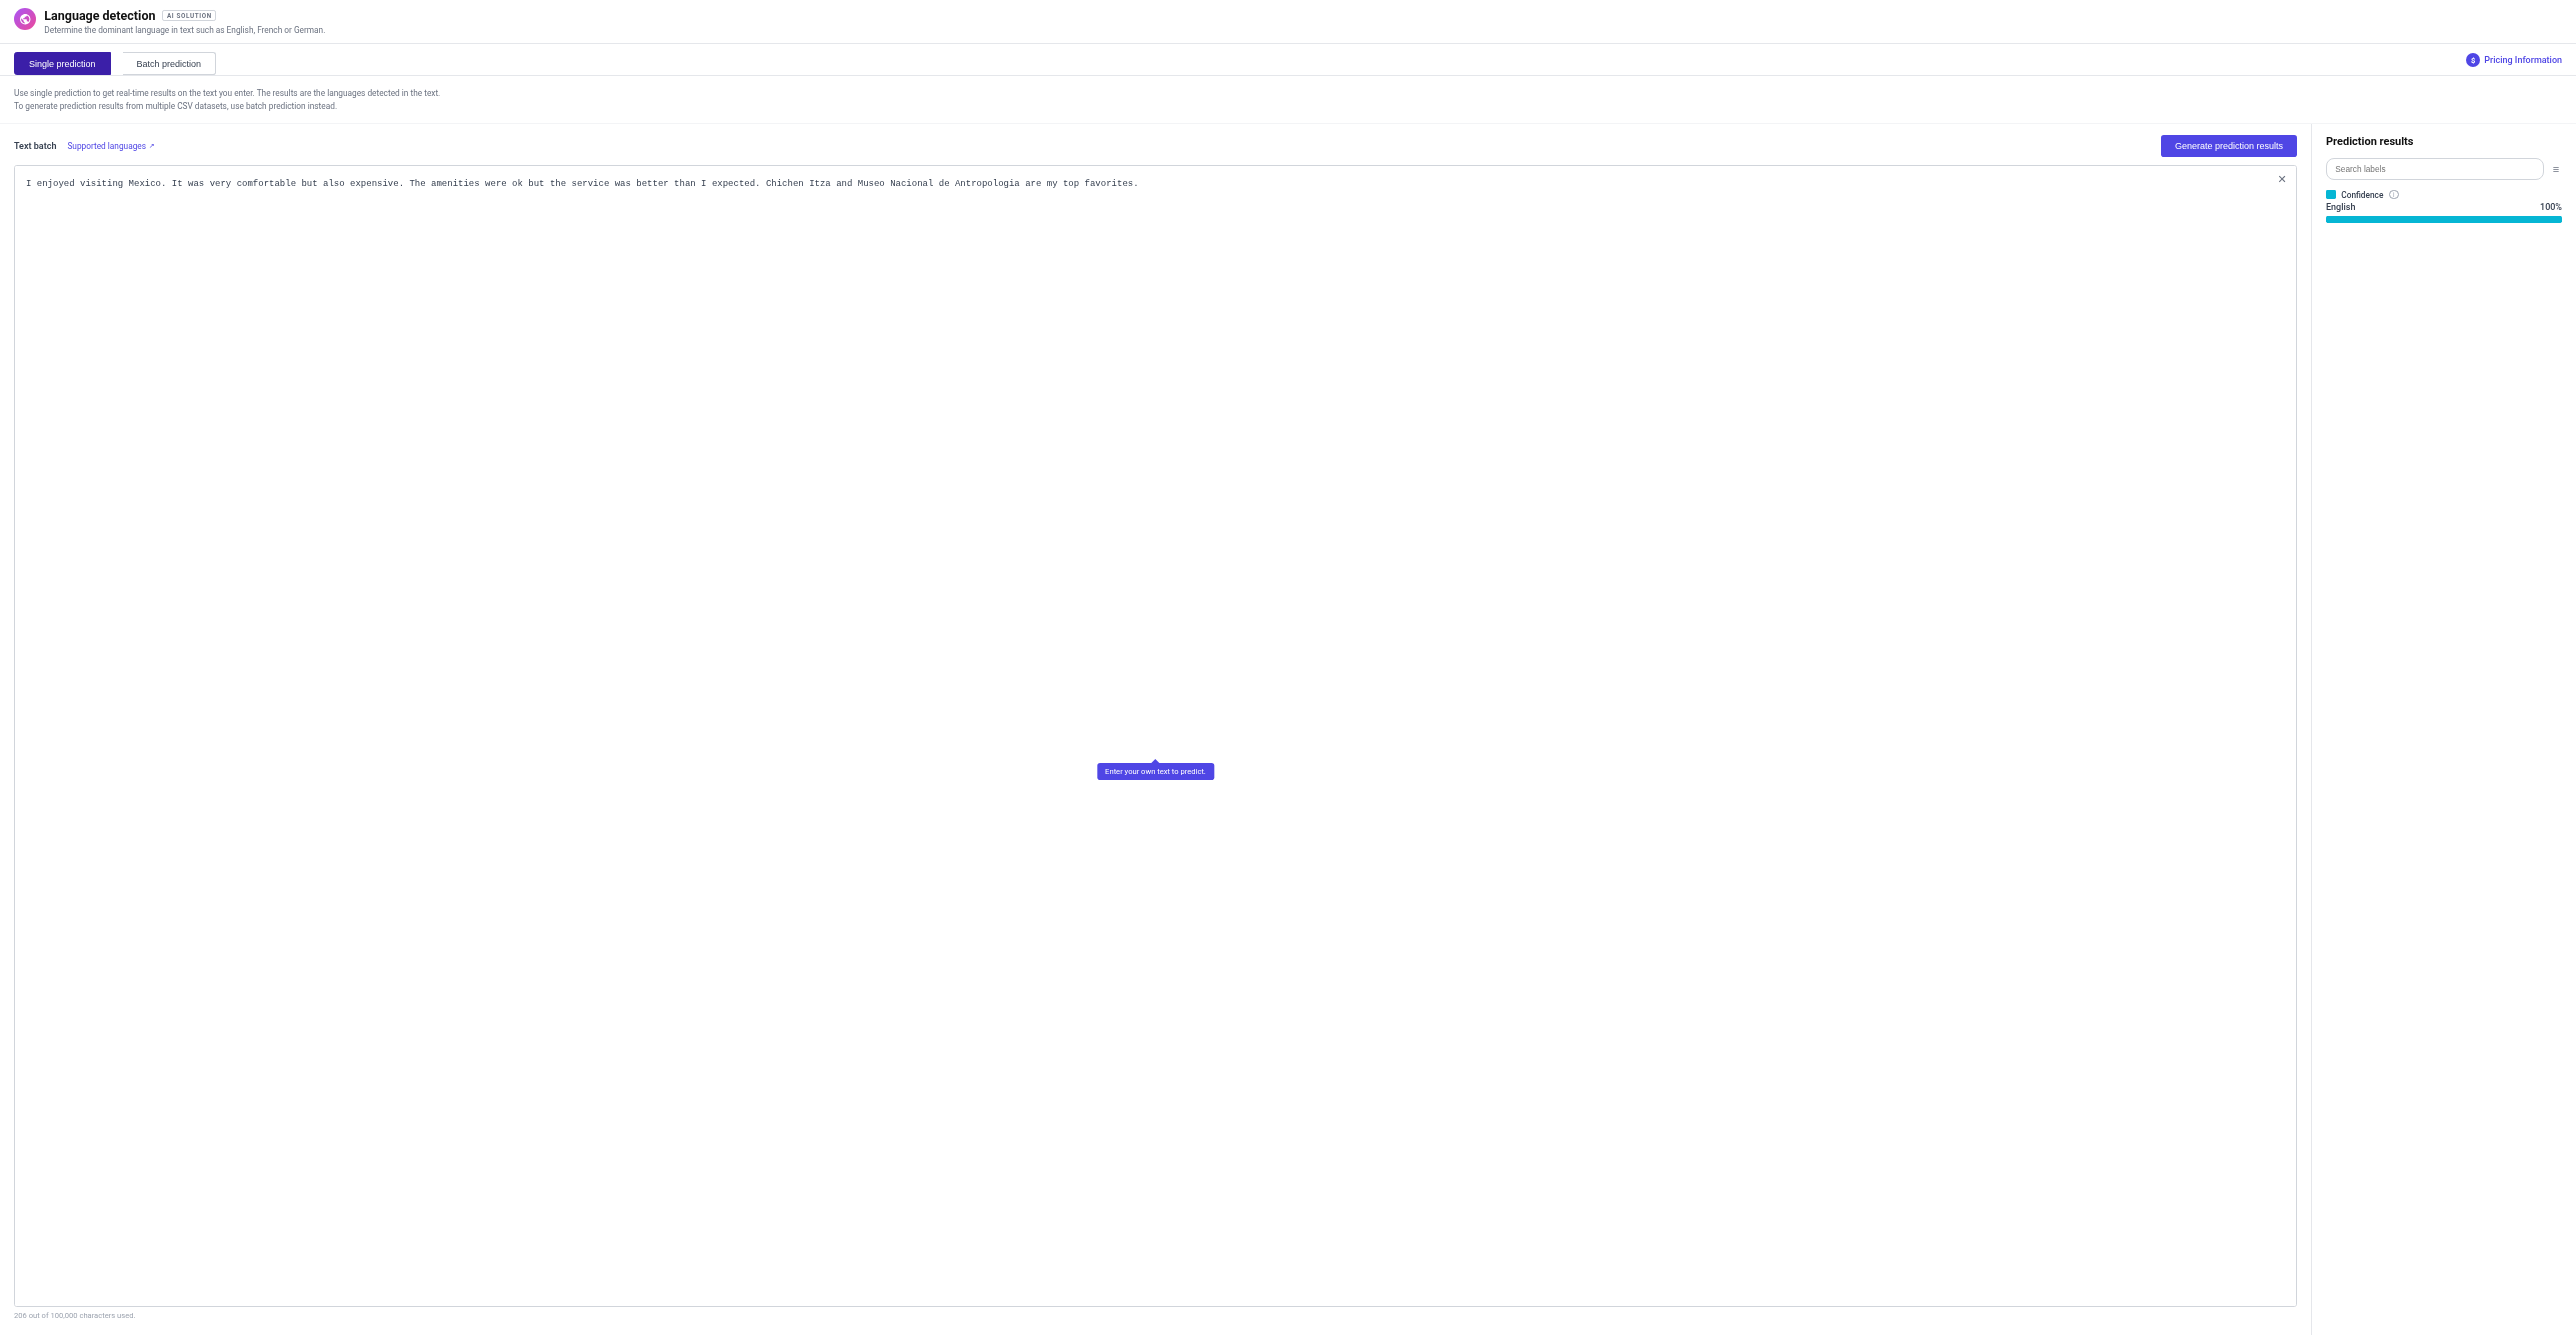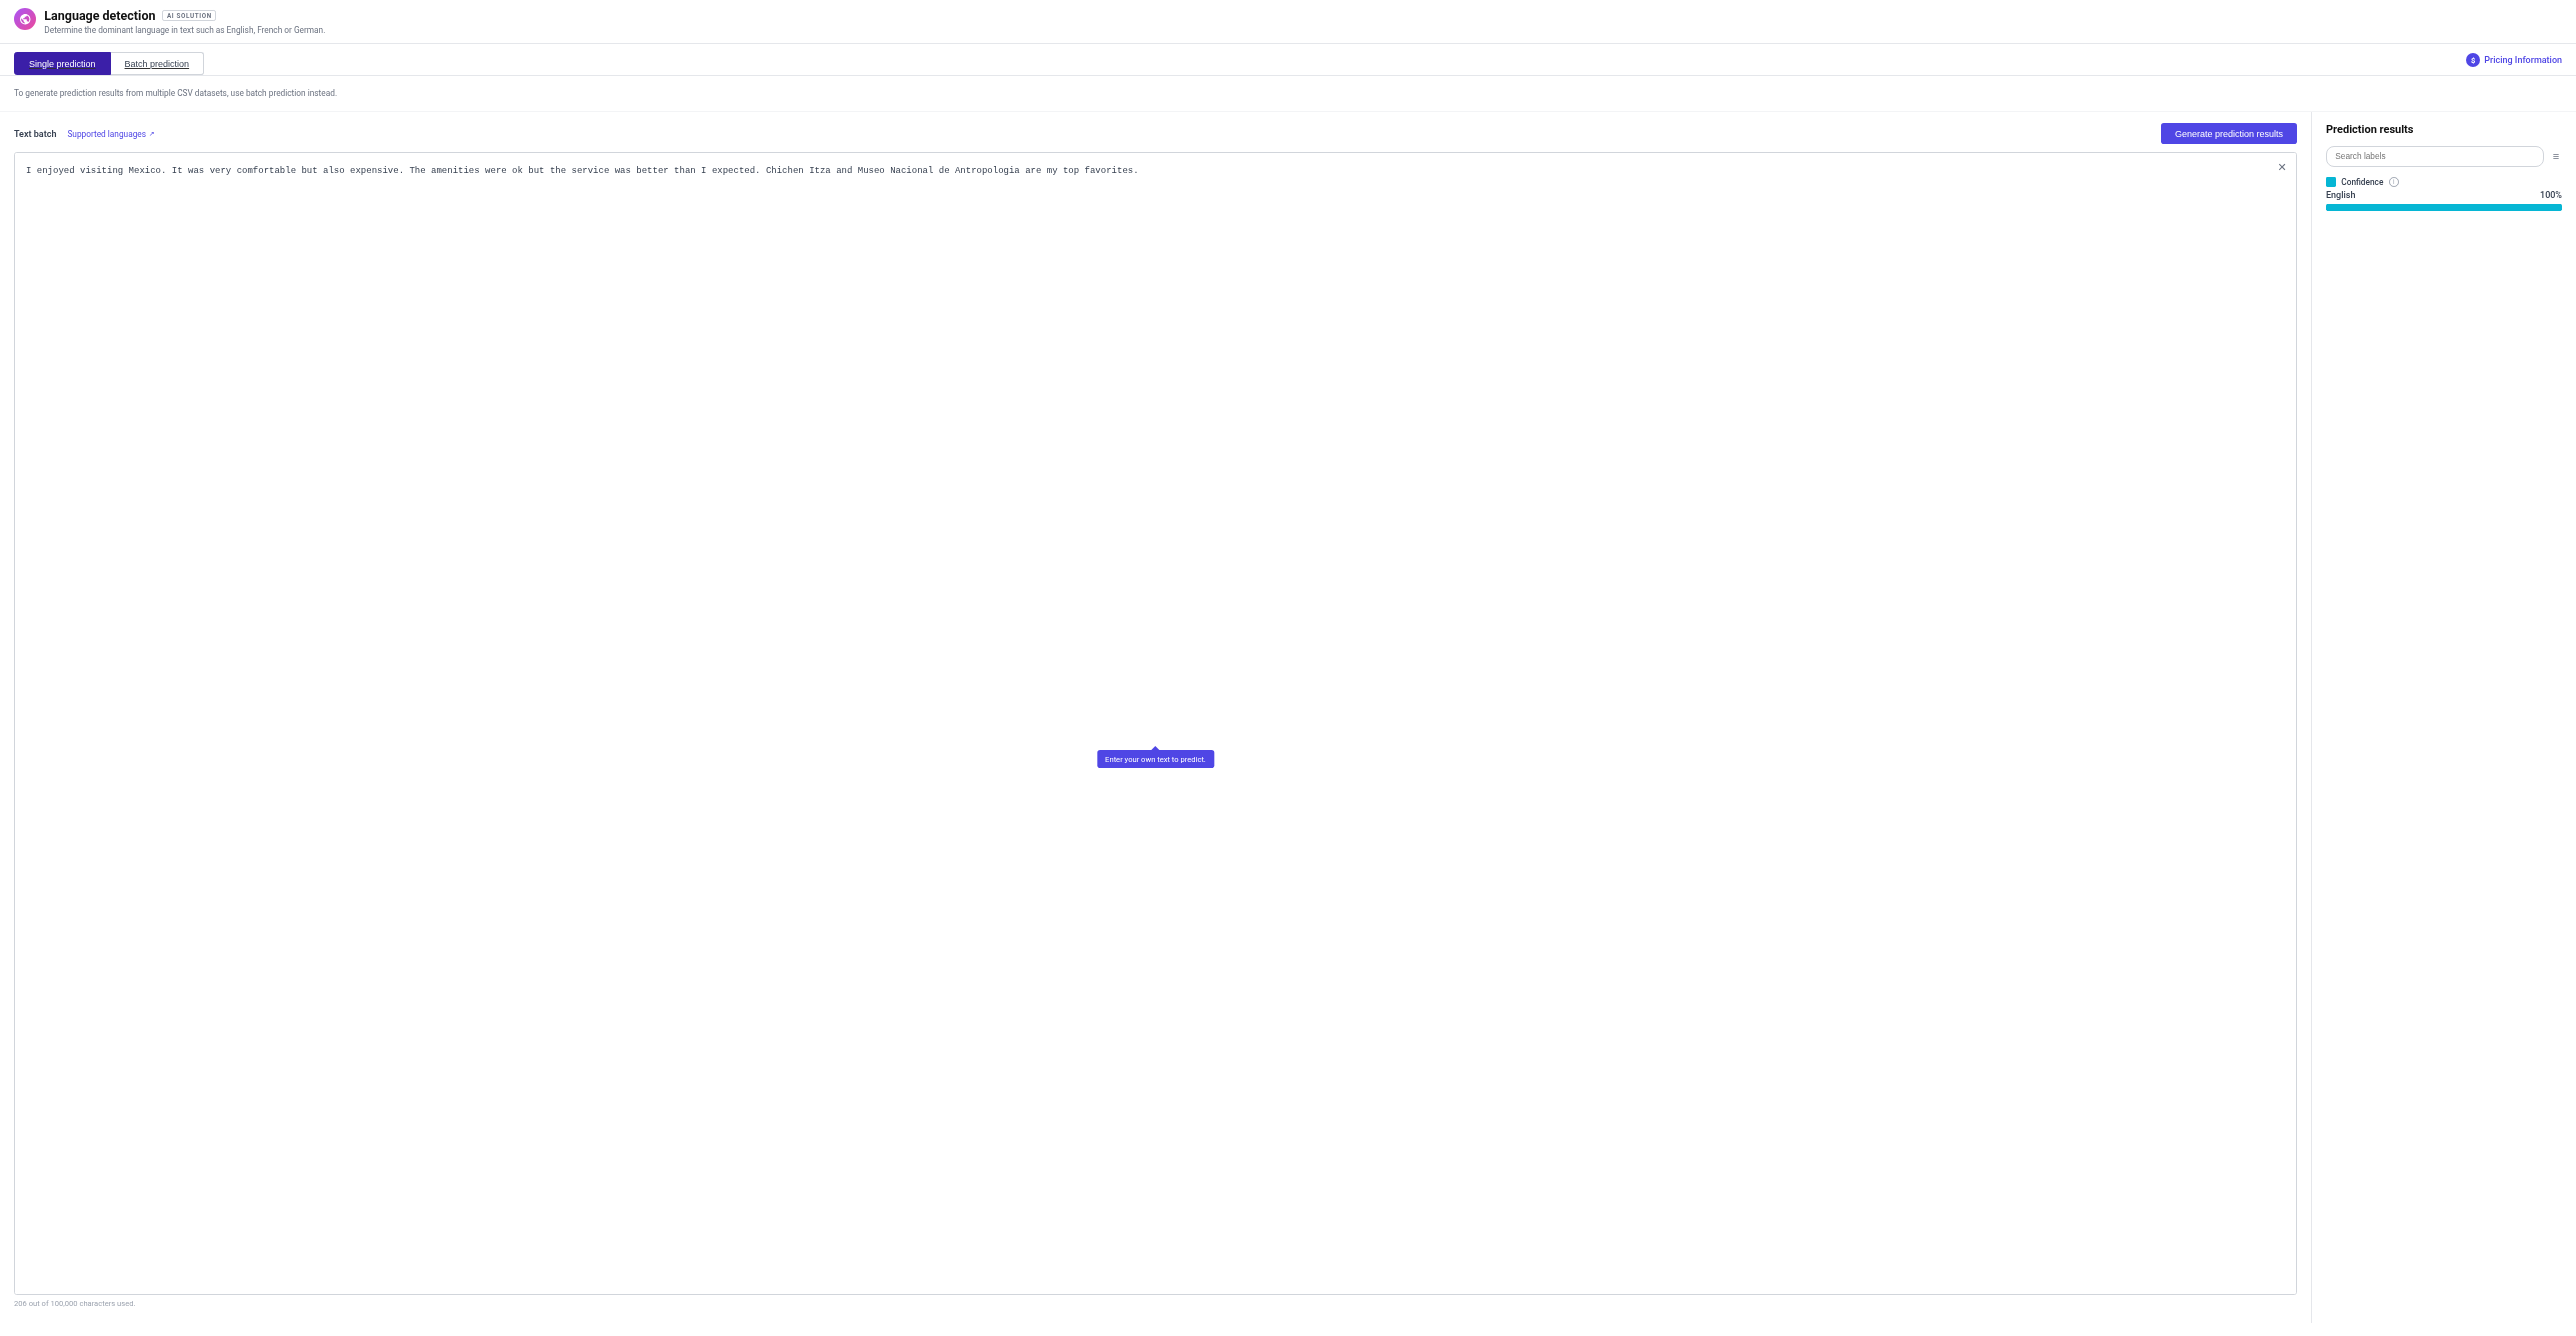--- a/index.html
+++ b/index.html
@@ -68,22 +68,21 @@
     
     .tabs-row {
       display: flex;
       align-items: center;
       justify-content: space-between;
       padding: 8.3px 14px 0 14px;
       border-bottom: 0.7px solid #e5e7eb;
     }
     .tabs {
       display: flex;
-      gap: 0;
-      text-decoration: underline;
+      gap: 12px;
     }
     .tab {
       padding: 5.6px 14px;
       font-size: 9px;
       cursor: pointer;
       border: 0.7px solid #d1d5db;
       background: #fff;
       color: #374151;
       font-weight: 500;
     }
@@ -391,20 +390,21 @@
     <button class="tab active">Single prediction</button>
     <button class="tab">Batch prediction</button>
   </div>
   <a class="pricing-link">
     <div class="pricing-icon">$</div>
     <span>Pricing Information</span>
   </a>
 </div>
 
 <div class="info-section">
+  <div class="info-text">Use single prediction to get real-time results on the text you enter. The results are the languages detected in the text.</div>
   <div class="info-text">To generate prediction results from multiple CSV datasets, use batch prediction instead.</div>
 </div>
 
 <div class="main-layout">
 
   <div class="left-panel">
     <div class="text-field-header">
       <div class="text-field-left">
         <span class="text-field-label">Text batch</span>
         <a class="supported-link">

